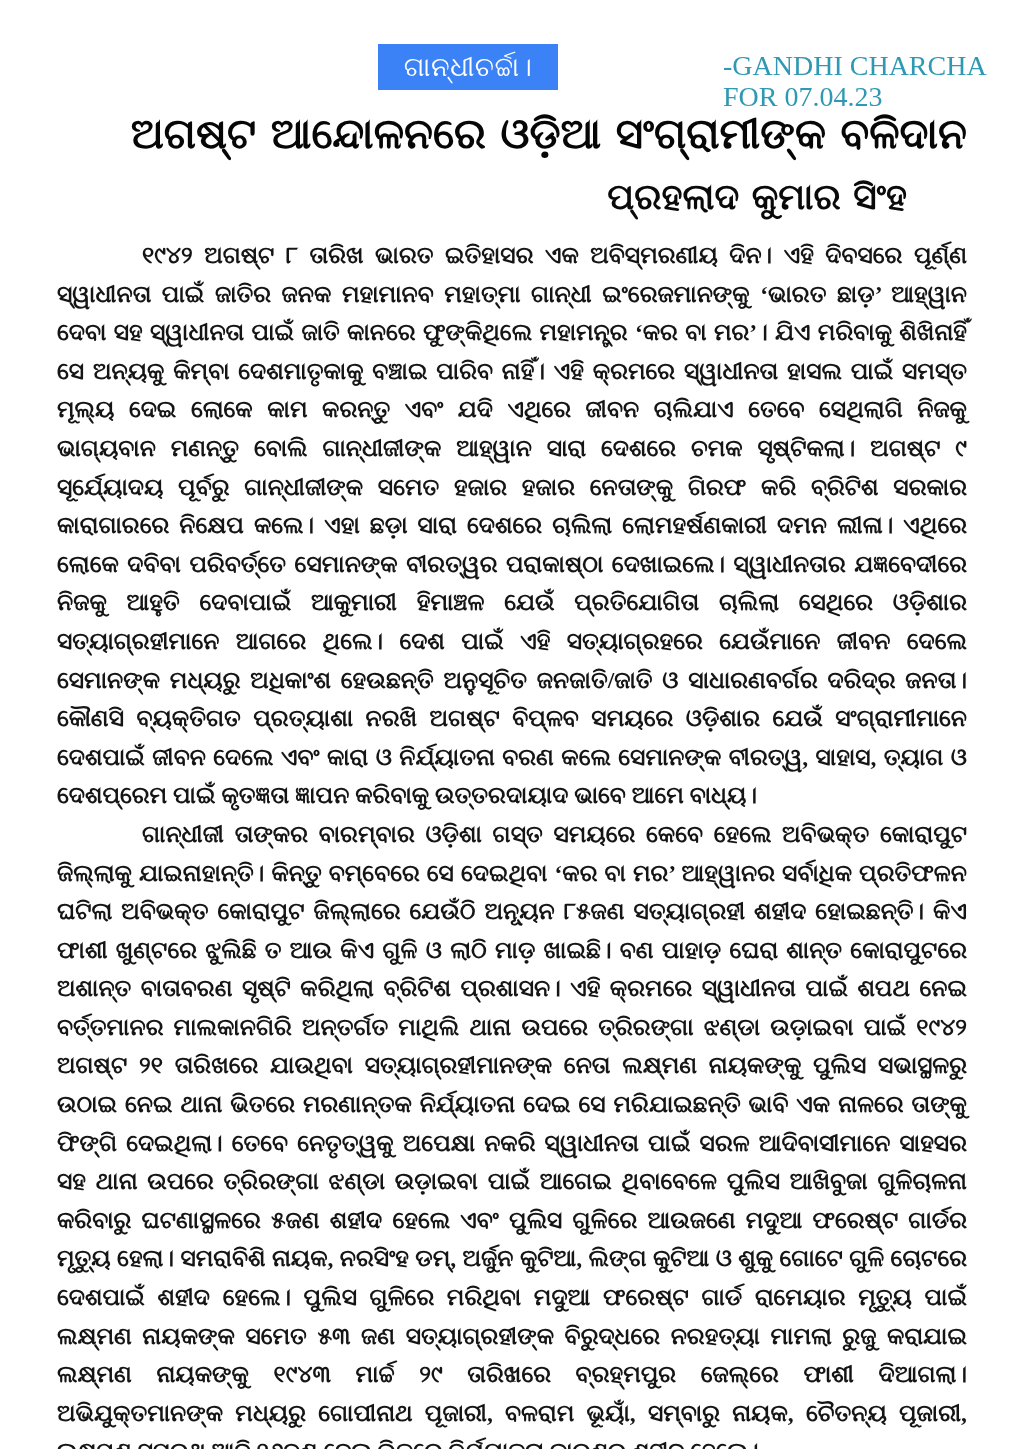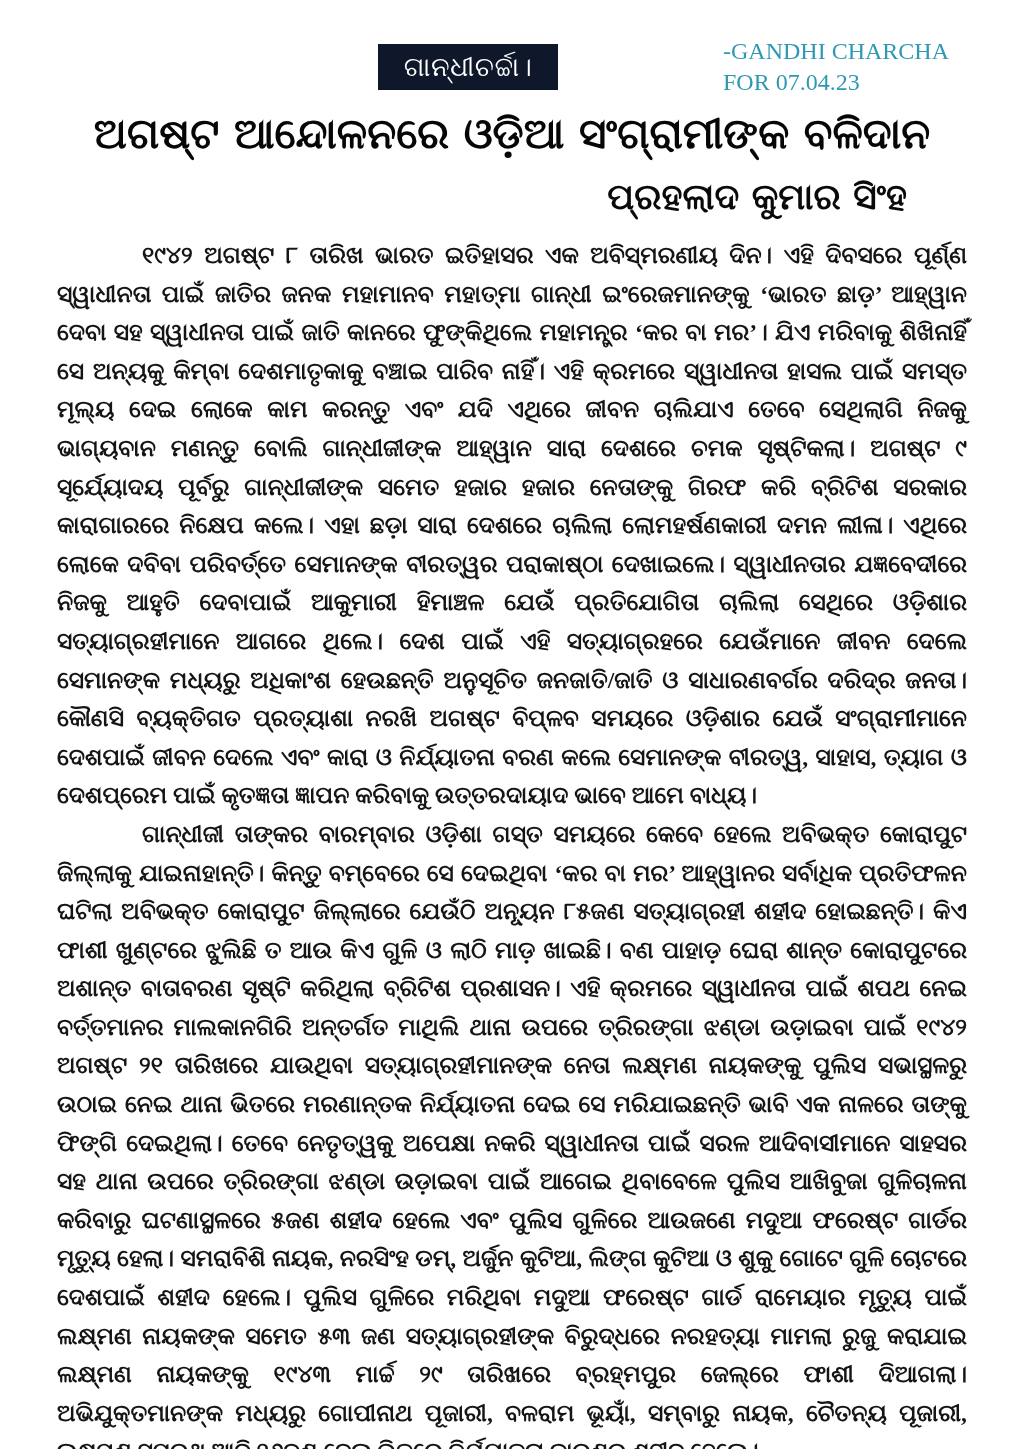--- a/index.html
+++ b/index.html
@@ -25,44 +25,44 @@
     position: relative;
     height: 100px;
     padding-top: 42px;
   }
   .banner {
     position: absolute;
     left: 321px;
     top: 44px;
     width: 180px;
     height: 46px;
-    background: #0f172a;
+    background: #3b82f6;
     color: #ffffff;
     display: flex;
     align-items: center;
     justify-content: center;
     font-size: 27px;
     letter-spacing: 0.5px;
     font-family: "DejaVu Sans", "Liberation Sans", sans-serif;
   }
   .masthead-note {
     position: absolute;
     left: 666px;
-    top: 36px;
+    top: 50px;
     width: 260px;
     color: #2f99b4;
-    font-size: 24px;
+    font-size: 28px;
     line-height: 31px;
     font-family: "Liberation Serif", serif;
     white-space: nowrap;
   }
   
   .headline {
     margin-top: 8px;
-    text-align: center;
+    text-align: right;
     font-weight: bold;
     font-size: 42px;
     line-height: 52px;
     color: #060606;
     font-family: "DejaVu Sans", "Liberation Sans", sans-serif;
   }
   .byline {
     margin-top: 16px;
     padding-right: 60px;
     text-align: right;

